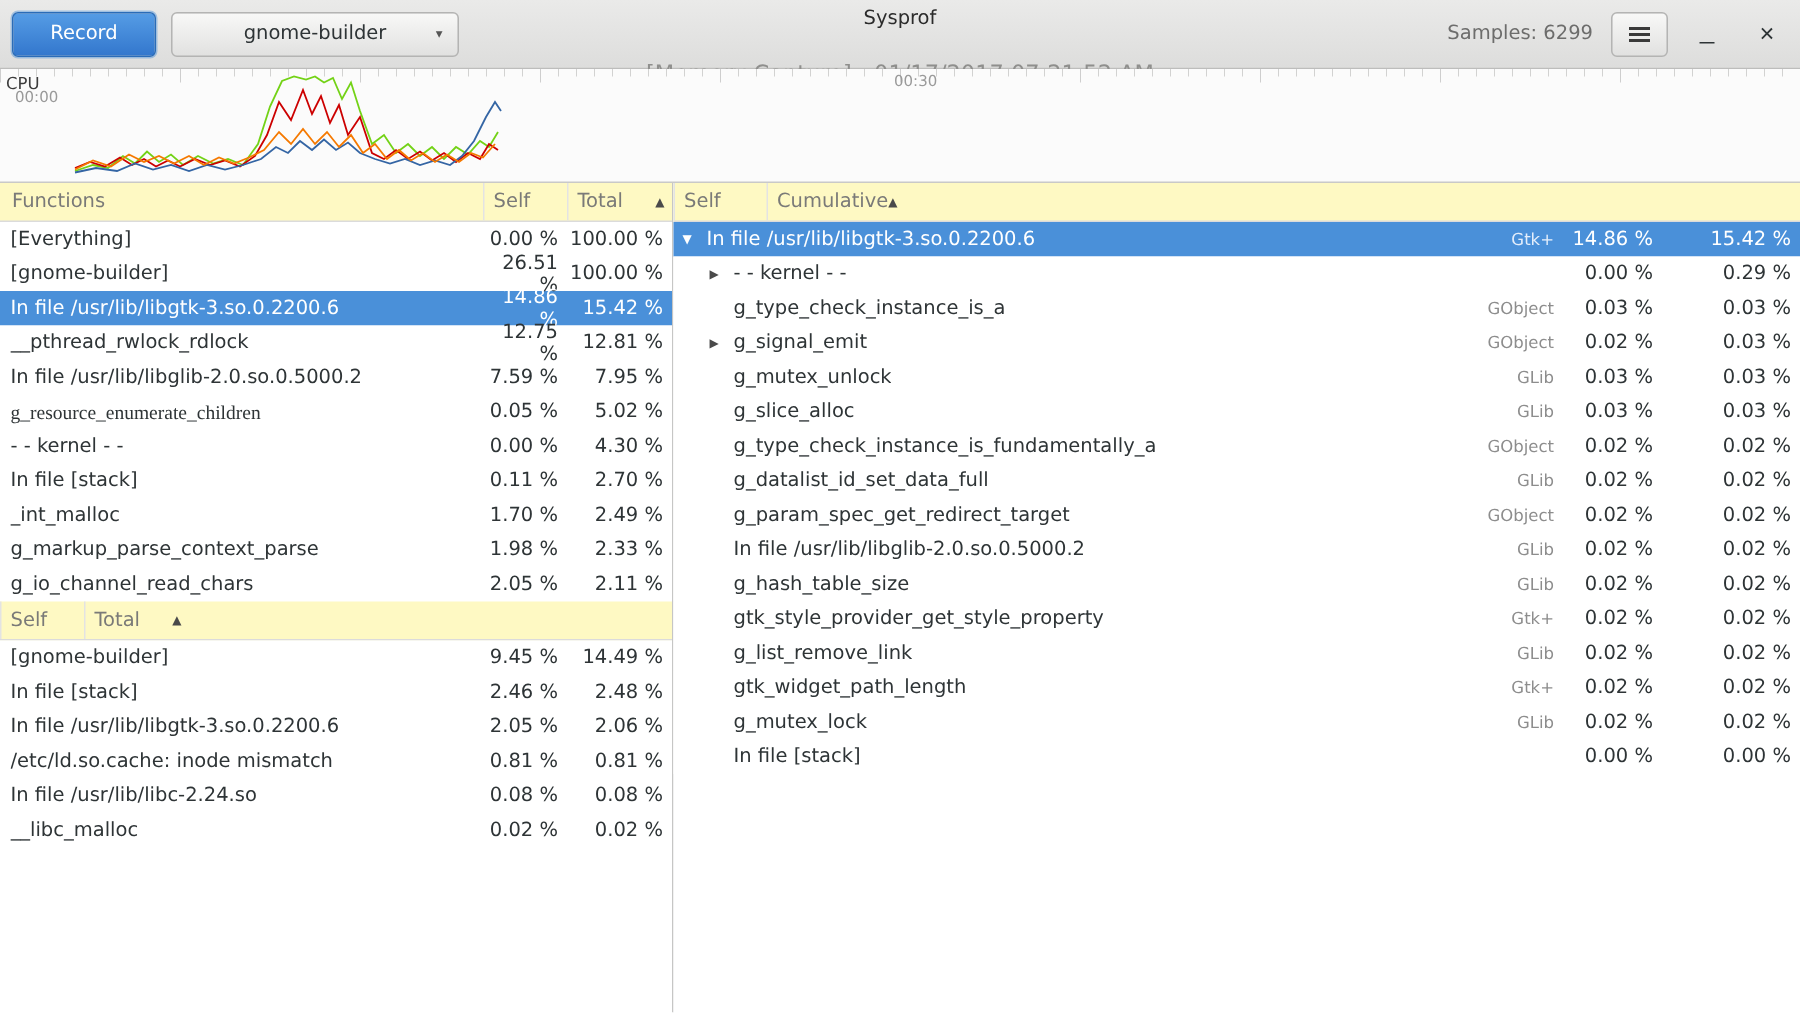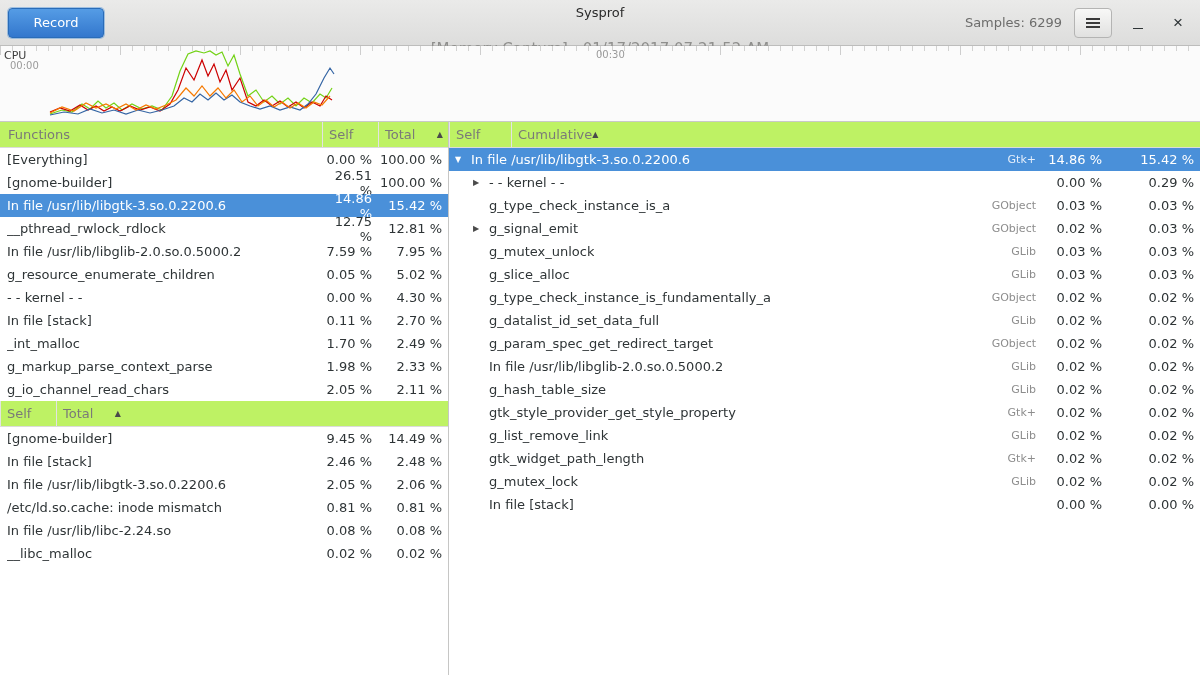--- a/index.html
+++ b/index.html
@@ -43,21 +43,21 @@
   .cpu-label { position:absolute; top:3px; left:4px; font-size:11px; color:#3c3c3c; }
   .t0 { position:absolute; top:14px; left:10px; font-size:10px; color:#9a9a9a; }
   .t30 { position:absolute; top:3px; left:596px; font-size:10px; color:#9a9a9a; }
 
   
   .panes { display:flex; height:553px; }
   .left-pane { width:448px; display:flex; flex-direction:column; background:#fff; }
   .divider { width:1px; background:#c6c6c5; }
   .right-pane { flex:1; display:flex; flex-direction:column; background:#fff; }
 
-  .thead { display:flex; height:26px; align-items:stretch; background:#bef264;
+  .thead { display:flex; height:26px; align-items:stretch; background:#fef9c3;
     border-bottom:1px solid #dbdbdb; color:#7a7a78; flex:0 0 auto; }
   .th { display:flex; align-items:center; }
   .th-name { flex:1; padding-left:8px; min-width:0; }
   .th-self { width:56px; border-left:1px solid #e3e3e3; padding-left:6px; }
   .th-total { width:70px; border-left:1px solid #e3e3e3; padding:0 5px 0 6px;
     justify-content:space-between; }
   .sort { font-size:8px; color:#4a4a4a; }
 
   .tbody { flex:0 0 auto; }
   .row { display:flex; height:23px; align-items:center; background:#fff; }
@@ -76,20 +76,24 @@
 
   .left-fill { flex:1; background:#fff; }
 </style>
 </head>
 <body>
 
 <div>
 
   <div class="headerbar">
     <button class="btn-record">Record</button>
+    <button class="btn-combo">
+      <span>gnome-builder</span>
+      <span class="caret">▾</span>
+    </button>
     <div class="titlebox">
       <div class="title">Sysprof</div>
       <div class="subtitle">[Memory Capture] - 01/17/2017 07:21:52 AM</div>
     </div>
     <div class="header-right">
       <span class="samples">Samples: 6299</span>
       <button class="btn-menu">
         <span class="hamburger"></span>
       </button>
       <button class="winbtn">
@@ -157,21 +161,21 @@
               <div class="c-total">12.81 %</div>
             </div>
             <div class="row">
               <div class="c-name" style="padding-left: 7px;">
                 <span class="fn">In file /usr/lib/libglib-2.0.so.0.5000.2</span>
               </div>
               <div class="c-self">7.59 %</div>
               <div class="c-total">7.95 %</div>
             </div>
             <div class="row">
-              <div class="c-name" style="padding-left: 7px;">
+              <div class="c-name" style="padding-left: 7px; font-family: Liberation Serif, serif;">
                 <span class="fn">g_resource_enumerate_children</span>
               </div>
               <div class="c-self">0.05 %</div>
               <div class="c-total">5.02 %</div>
             </div>
             <div class="row">
               <div class="c-name" style="padding-left: 7px;">
                 <span class="fn">- - kernel - -</span>
               </div>
               <div class="c-self">0.00 %</div>

